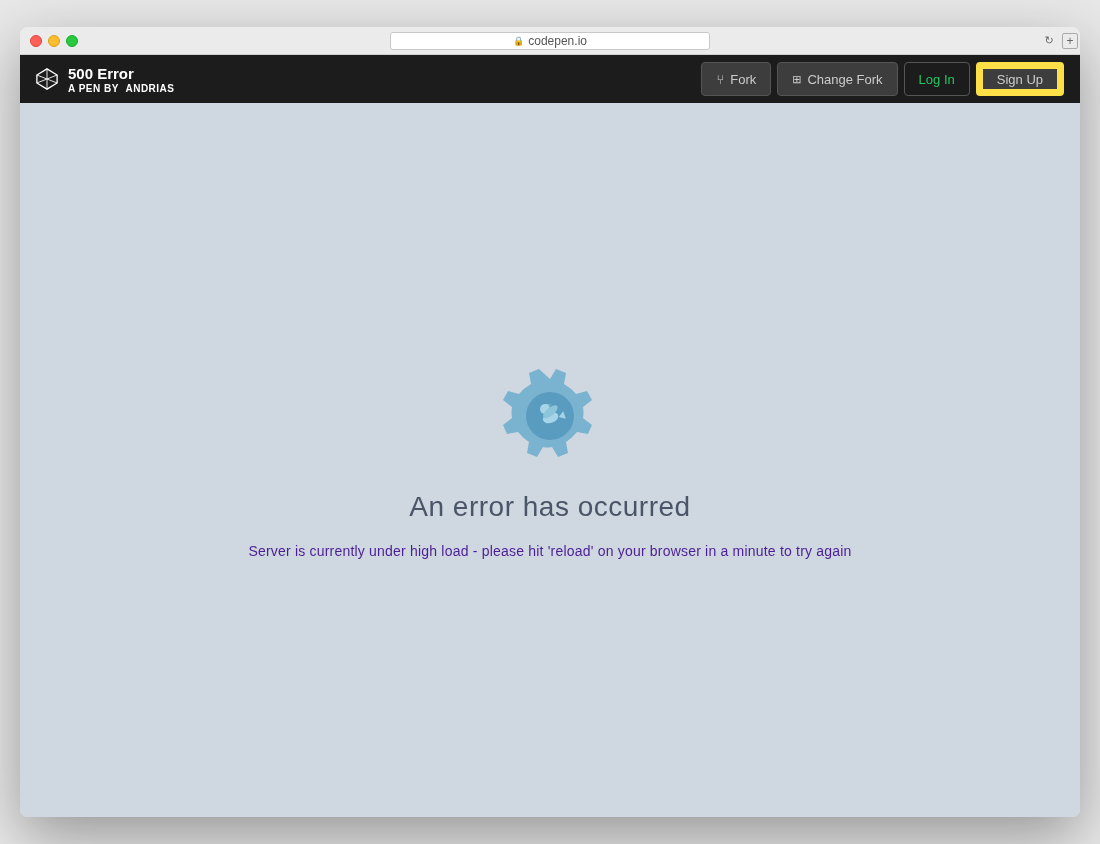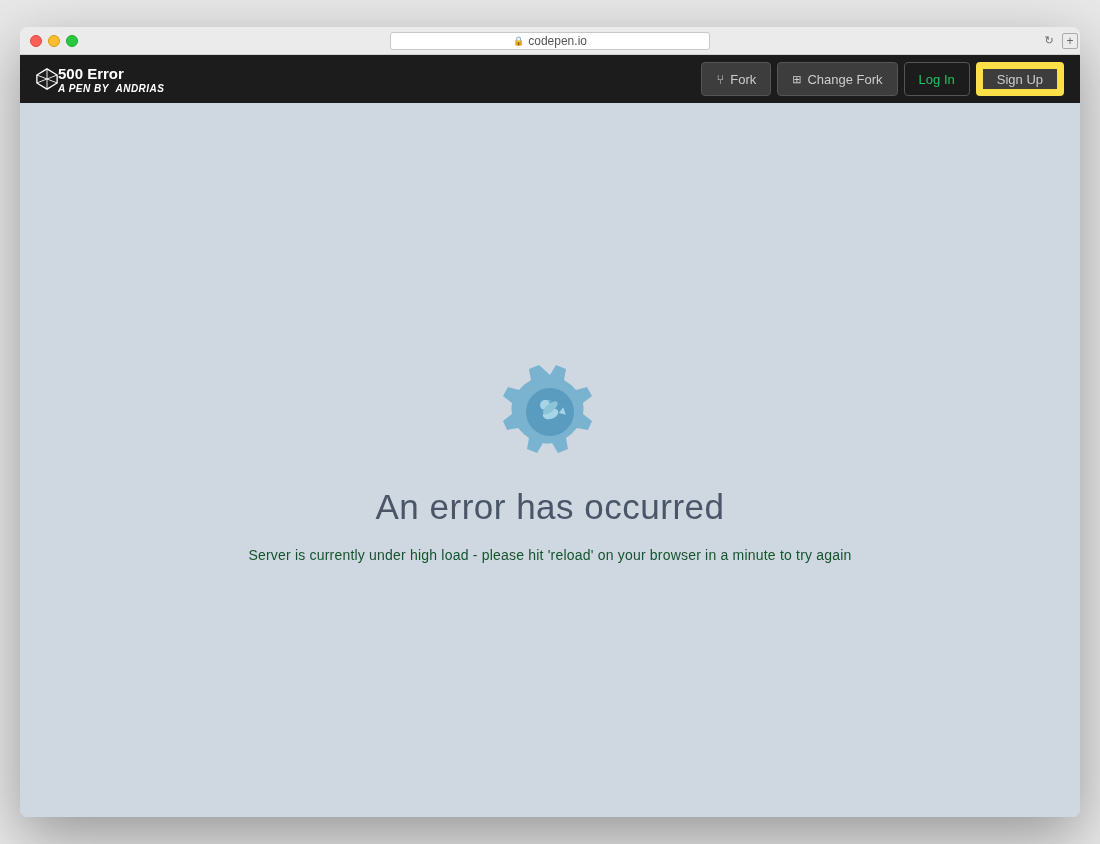--- a/index.html
+++ b/index.html
@@ -112,20 +112,21 @@
       height: 48px;
       display: flex;
       align-items: center;
       padding: 0 16px;
       flex-shrink: 0;
     }
 
     .pen-info {
       display: flex;
       align-items: center;
+      gap: 10px;
       flex: 1;
     }
 
     .codepen-logo {
       width: 22px;
       height: 22px;
       flex-shrink: 0;
     }
 
     .pen-title-block {
@@ -143,21 +144,20 @@
     .pen-author {
       color: #888;
       font-size: 10px;
       text-transform: uppercase;
       letter-spacing: 0.5px;
     }
 
     .pen-author span {
       color: white;
       font-weight: 600;
-      font-style: italic;
     }
 
     .header-actions {
       display: flex;
       align-items: center;
       gap: 6px;
     }
 
     .btn {
       height: 34px;
@@ -208,29 +208,29 @@
     }
 
     
     .error-icon {
       width: 110px;
       height: 110px;
       position: relative;
     }
 
     .error-heading {
-      font-size: 35px;
+      font-size: 28px;
       color: #4a5568;
       font-weight: 300;
       letter-spacing: 0.5px;
     }
 
     .error-subtext {
       font-size: 14px;
-      color: #14532d;
+      color: #4c1d95;
       letter-spacing: 0.2px;
     }
   </style>
 </head>
 <body>
 
 <div class="window">
 
   <div class="titlebar">
     <div class="traffic-lights">

